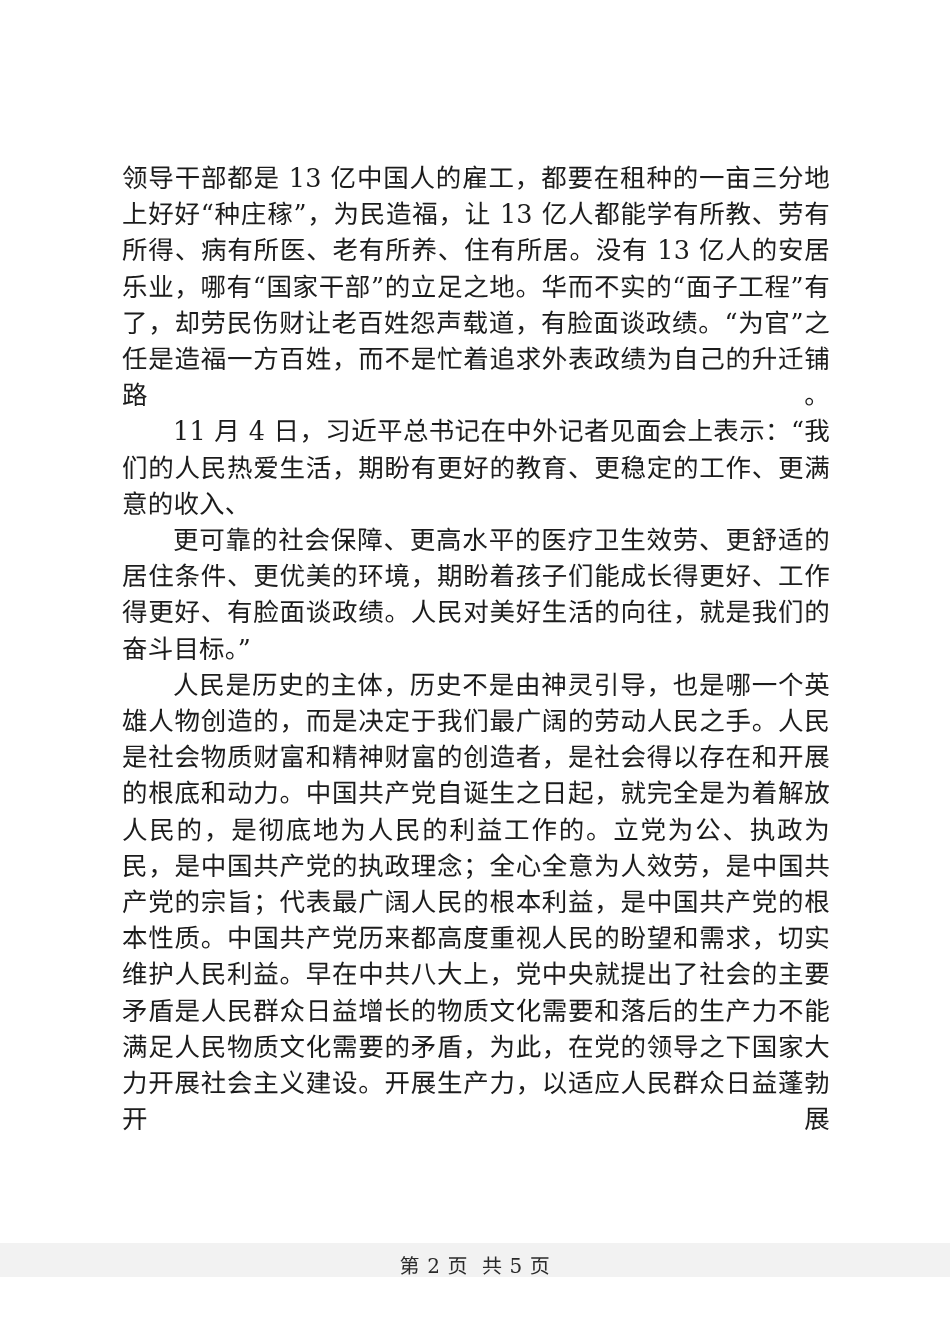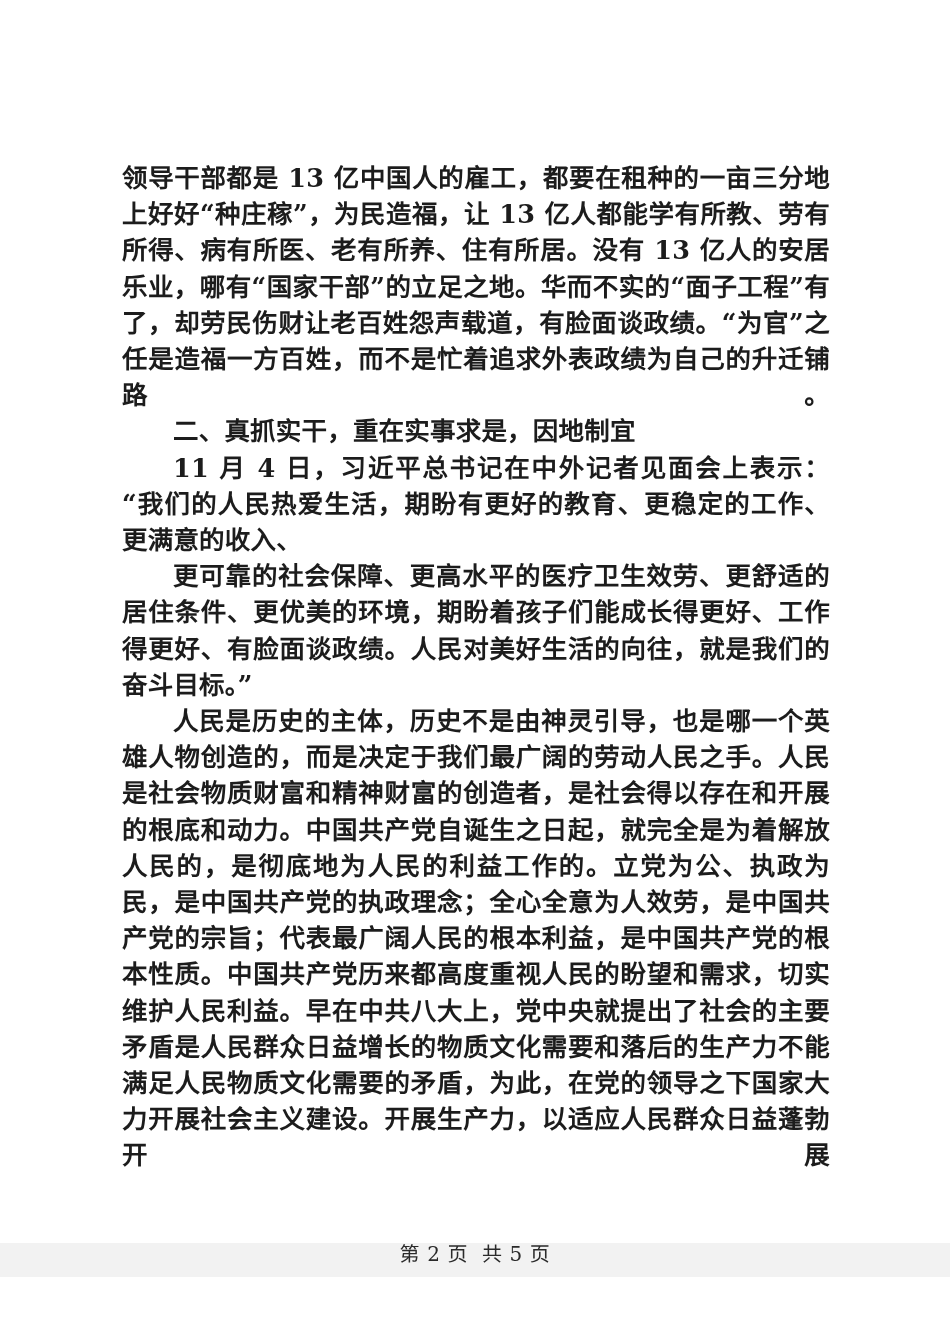--- a/index.html
+++ b/index.html
@@ -39,21 +39,21 @@
     margin: 0;
     padding: 0;
     font-size: 25.5px;
     line-height: 36.2px;
     text-align: justify;
     text-justify: inter-character;
     text-align-last: left;
     letter-spacing: 0.2px;
     color: #1c1c1c;
     word-break: break-all;
-    font-weight: 700;
+    font-weight: 400;
   }
 
   .para.indent {
     text-indent: 2em;
   }
 
   
   .para {
     -webkit-font-smoothing: antialiased;
   }
@@ -63,21 +63,21 @@
   }
 
   
   .footer {
     position: absolute;
     left: 0;
     right: 0;
     top: 1243px;
     height: 34px;
     display: flex;
-    align-items: flex-start;
+    align-items: flex-end;
     justify-content: center;
     background: #f2f2f2;
   }
 
   .footer-text {
     font-size: 20px;
     line-height: 22px;
     color: #2a2a2a;
     letter-spacing: 0.6px;
     font-family: "DejaVu Serif", "Liberation Serif", serif;
@@ -96,21 +96,20 @@
 </head>
 <body>
 
 <div class="page">
 
   <div class="top-margin"></div>
 
   <div class="body-column">
     <p class="para last-line-justify">领导干部都是 13 亿中国人的雇工，都要在租种的一亩三分地上好好“种庄稼”，为民造福，让 13 亿人都能学有所教、劳有所得、病有所医、老有所养、住有所居。没有 13 亿人的安居乐业，哪有“国家干部”的立足之地。华而不实的“面子工程”有了，却劳民伤财让老百姓怨声载道，有脸面谈政绩。“为官”之任是造福一方百姓，而不是忙着追求外表政绩为自己的升迁铺路。</p>
 
-    <p class="para indent">二、真抓实干，重在实事求是，因地制宜</p>
 
 
     <p class="para indent">11 月 4 日，习近平总书记在中外记者见面会上表示：“我们的人民热爱生活，期盼有更好的教育、更稳定的工作、更满意的收入、</p>
 
     <p class="para indent">更可靠的社会保障、更高水平的医疗卫生效劳、更舒适的居住条件、更优美的环境，期盼着孩子们能成长得更好、工作得更好、有脸面谈政绩。人民对美好生活的向往，就是我们的奋斗目标。”</p>
 
     <p class="para indent last-line-justify">人民是历史的主体，历史不是由神灵引导，也是哪一个英雄人物创造的，而是决定于我们最广阔的劳动人民之手。人民是社会物质财富和精神财富的创造者，是社会得以存在和开展的根底和动力。中国共产党自诞生之日起，就完全是为着解放人民的，是彻底地为人民的利益工作的。立党为公、执政为民，是中国共产党的执政理念；全心全意为人效劳，是中国共产党的宗旨；代表最广阔人民的根本利益，是中国共产党的根本性质。中国共产党历来都高度重视人民的盼望和需求，切实维护人民利益。早在中共八大上，党中央就提出了社会的主要矛盾是人民群众日益增长的物质文化需要和落后的生产力不能满足人民物质文化需要的矛盾，为此，在党的领导之下国家大力开展社会主义建设。开展生产力，以适应人民群众日益蓬勃开展</p>
   </div>
 
   <div class="footer">

